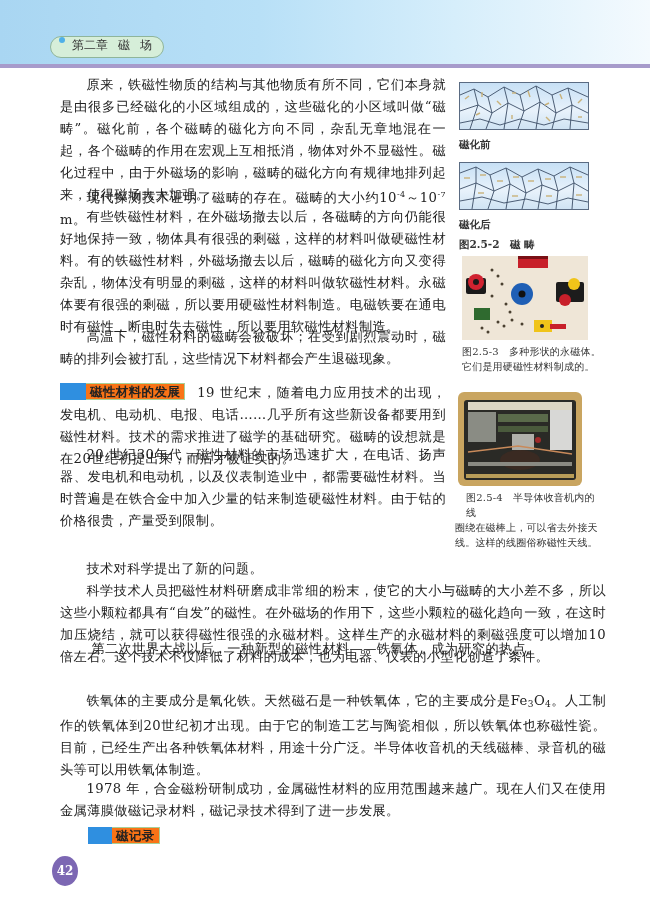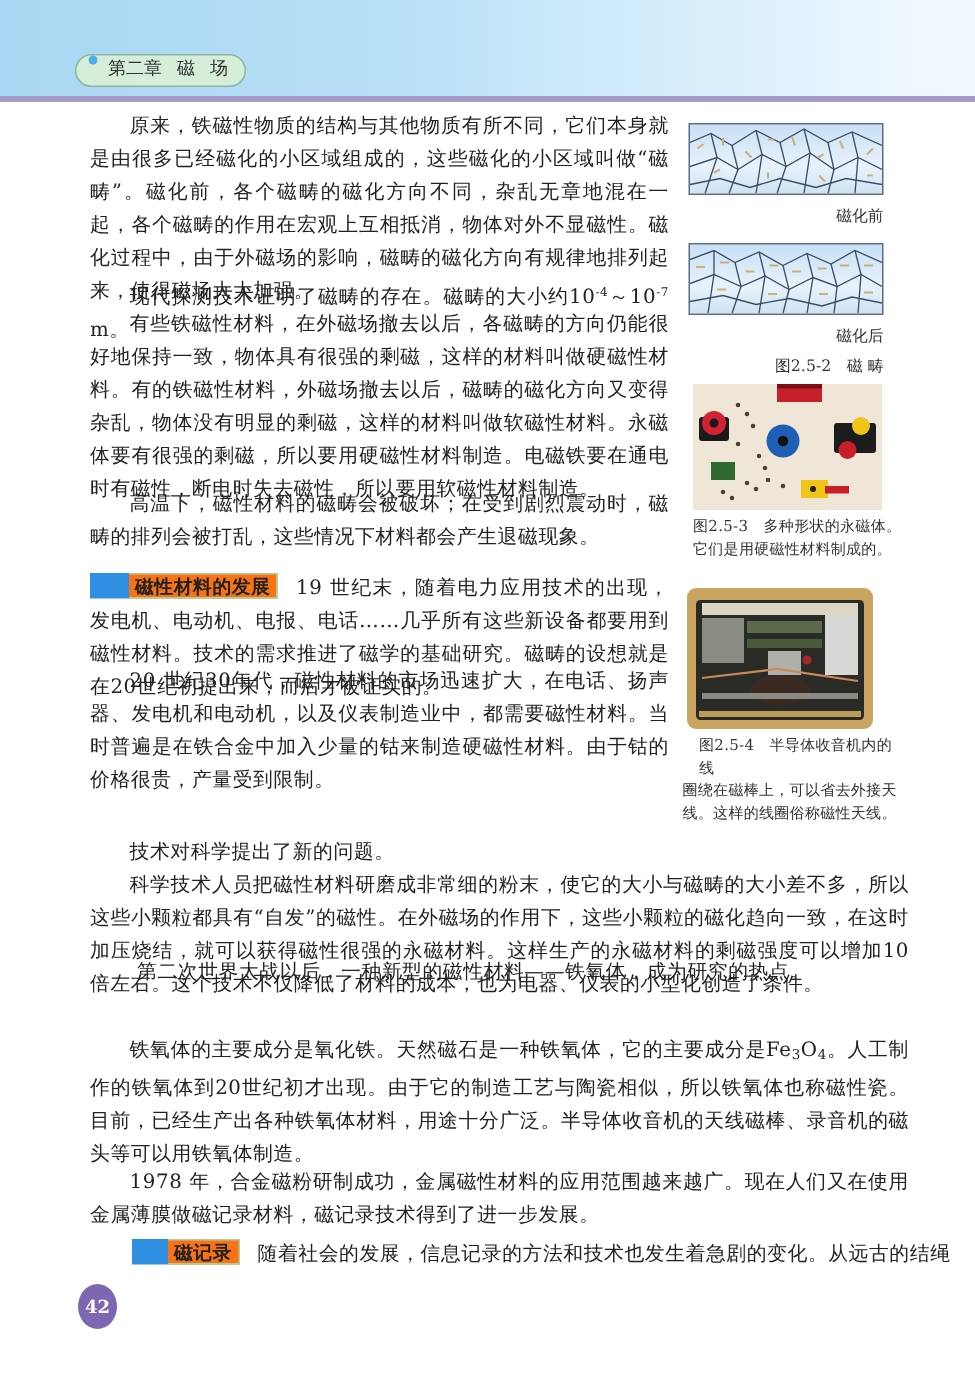--- a/index.html
+++ b/index.html
@@ -46,21 +46,21 @@
   }
   sub { font-size:9px; vertical-align:-2px; }
   sup { font-size:8px; vertical-align:5px; }
 
   .fig { position:absolute; }
   .domain-img {
     width:128px; height:46px; border:1px solid #5a6b82;
     background:linear-gradient(180deg,#c7e0f5 0%,#e8f2fb 60%,#cfe3f3 100%);
     position:relative; overflow:hidden;
   }
-  .cap { font-size:10.5px; color:#333; text-align:right; line-height:16px; }
+  .cap { font-size:10.5px; color:#333; text-align:left; line-height:16px;font-weight:bold; }
   .cap-left { font-size:10px; color:#333; line-height:15px; letter-spacing:0.2px; }
 
   .magnets-img {
     width:126px; height:84px; background:#efe6d7; position:relative; overflow:hidden;
   }
   .radio-img {
     width:124px; height:94px; border-radius:6px;
     background:#c9a560; position:relative; overflow:hidden;
   }
   .page-num {
@@ -104,21 +104,21 @@
 
 <p class="para wide indent" style="top:633px;margin:5px;">第二次世界大战以后，一种新型的磁性材料——铁氧体，成为研究的热点。</p>
 
 <p class="para wide indent" style="top:690px;margin:0;"><span>铁氧体的主要成分是氧化铁。天然磁石是一种铁氧体，它的主要成分是Fe</span><sub>3</sub><span>O</span><sub>4</sub><span>。人工制作的铁氧体到20世纪初才出现。由于它的制造工艺与陶瓷相似，所以铁氧体也称磁性瓷。目前，已经生产出各种铁氧体材料，用途十分广泛。半导体收音机的天线磁棒、录音机的磁头等可以用铁氧体制造。</span></p>
 
 <p class="para wide indent" style="top:778px;margin:0;">1978 年，合金磁粉研制成功，金属磁性材料的应用范围越来越广。现在人们又在使用金属薄膜做磁记录材料，磁记录技术得到了进一步发展。</p>
 
 <p class="para wide" style="top:826px;margin:0;padding-left:28px;"><span class="sec-tag">
       <span class="blue" style="width:24px;"></span>
       <span class="lbl">磁记录</span>
-    </span><span>随着社会的发展，信息记录的方法和技术也发生着急剧的变化。从远古的结绳</span></p>
+    </span></p>
 
 <div class="fig" style="left:459px;top:82px;width:130px;">
   <div class="domain-img">
     <svg width="128" height="46" viewBox="0 0 128 46">
       <g stroke="#3c4e66" stroke-width="0.9" fill="none">
         <path d="M0 12 L14 6 L28 14 L44 4 L60 12 L76 3 L92 12 L108 5 L128 14"></path>
         <path d="M0 28 L18 22 L32 30 L48 20 L64 28 L80 19 L96 30 L112 22 L128 30"></path>
         <path d="M14 6 L18 22 L10 46"></path>
         <path d="M28 14 L32 30 L26 46"></path>
         <path d="M44 4 L48 20 L44 46"></path>

